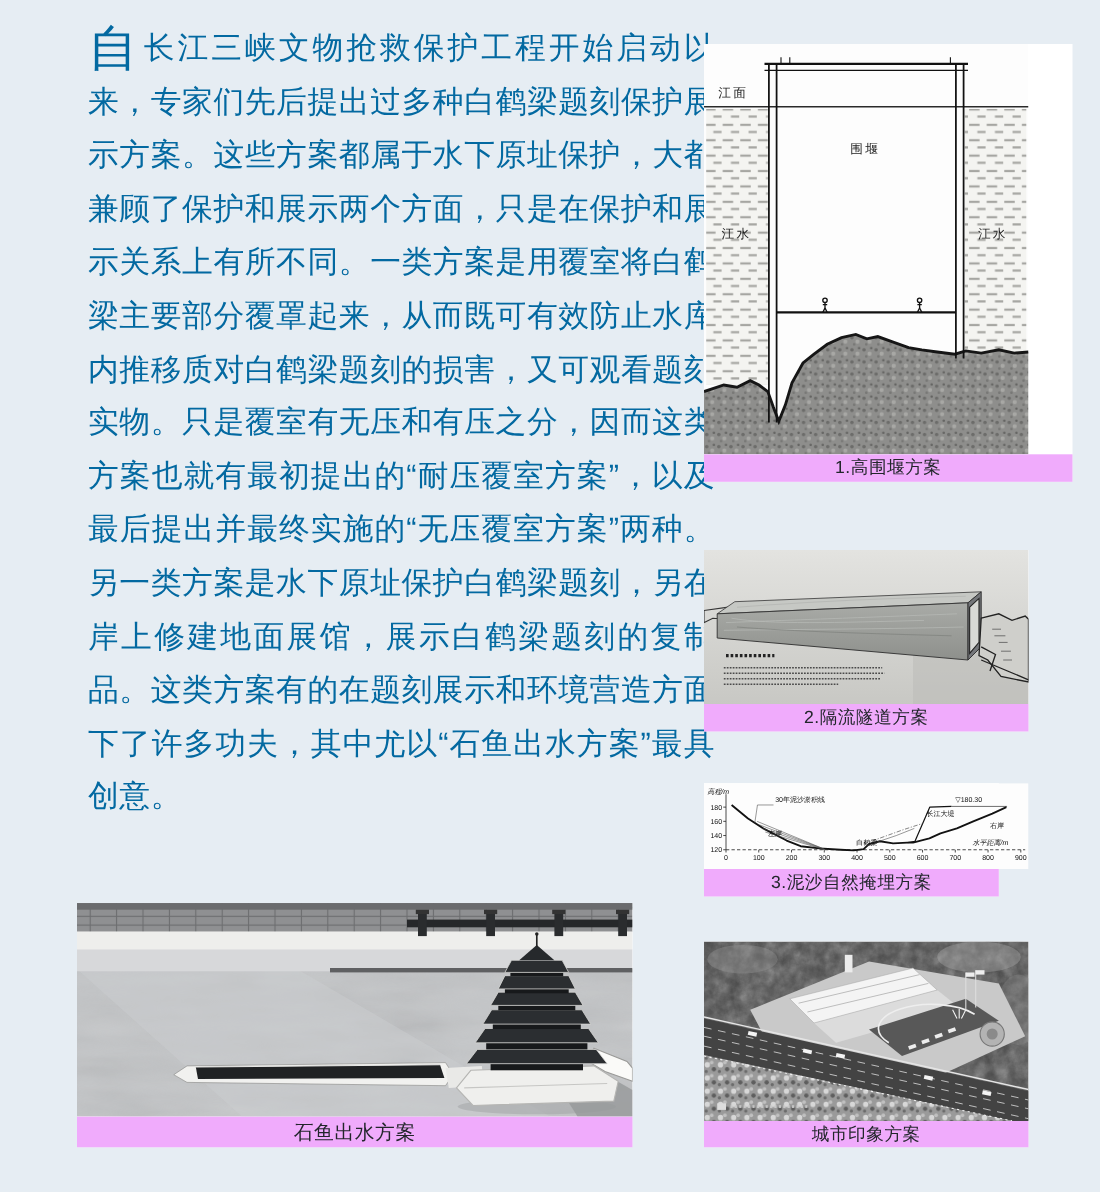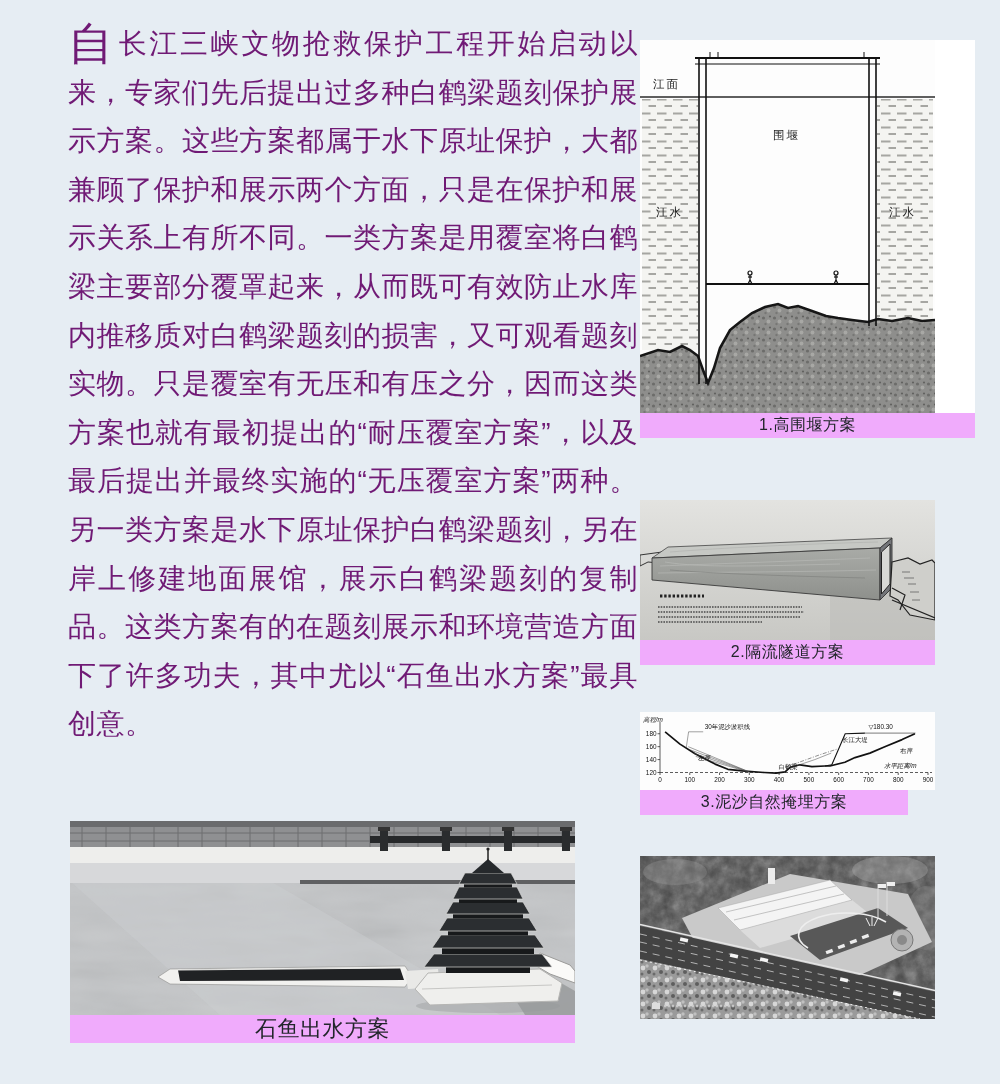--- a/index.html
+++ b/index.html
@@ -1,35 +1,35 @@
 <!DOCTYPE html>
 <html><head>
 <meta charset="utf-8">
 <style>
   html,body{margin:0;padding:0;}
   body{background:#e6edf3;font-family:"Liberation Sans","DejaVu Sans",sans-serif;}
   .page{position:relative;width:1000px;height:1084px;background:#e6edf3;overflow:hidden;}
 
   
-  .article{position:absolute;left:68px;top:20px;width:570px;color:#701a75;
+  .article{position:absolute;left:80px;top:20px;width:570px;color:#0369a1;
            font-size:28px;line-height:48.6px;text-align:justify;letter-spacing:.5px;}
   .article p{margin:0;}
   .dropcap{font-size:45px;line-height:1;vertical-align:-6px;margin-right:3px;font-weight:500;}
 
   
   .fig{position:absolute;background:#fff;}
   .fig svg{display:block;}
   .cap{display:flex;align-items:center;justify-content:center;background:#f0abfc;
        font-size:16px;color:#22262b;letter-spacing:.5px;}
   #fig1{left:640px;top:40px;width:335px;}
   #fig2{left:640px;top:500px;width:295px;}
   #fig3{left:640px;top:712px;width:268px;}
   #fig4{left:640px;top:856px;width:295px;}
   #fig5{left:70px;top:821px;width:505px;}
-  #fig5 .cap{font-size:22px;height:28px;}
+  #fig5 .cap{font-size:18px;height:28px;}
   .cap-sm{height:25px;}
 
   
   #chart3 .ax{stroke:#333;stroke-width:.8;fill:none;}
   #chart3 .xd{stroke-dasharray:3 2;}
   #chart3 .bed{fill:none;stroke:#121212;stroke-width:1.7;stroke-linejoin:round;}
   #chart3 .dike{fill:none;stroke:#121212;stroke-width:1.1;stroke-linejoin:round;}
   #chart3 .level{fill:none;stroke:#222;stroke-width:.6;}
   #chart3 .thin{fill:none;stroke:#444;stroke-width:.5;}
   #chart3 .dashdot{fill:none;stroke:#444;stroke-width:.6;stroke-dasharray:4 1.5 1 1.5;}
@@ -246,20 +246,21 @@
         <rect x="253" y="136" width="8" height="3.6" transform="rotate(12.5 257 138)"></rect>
         <rect x="90" y="98" width="8" height="3.6" transform="rotate(12.5 94 100)"></rect>
       </g>
       <polygon points="0,103 280,163 0,163" fill="url(#rockP)"></polygon>
       <line x1="0" y1="104" x2="280" y2="163" stroke="#efefef" stroke-width="1" stroke-dasharray="2 3"></line>
       <g>
         <rect x="12" y="147" width="8" height="6" fill="#ddd"></rect>
         <line x1="24" y1="150" x2="96" y2="150" stroke="#cfcfcf" stroke-width="2.4" stroke-dasharray="2 2" opacity=".85"></line>
       </g>
     </svg>
+    <div class="cap" style="height:24px">城市印象方案</div>
   </div>
 
   <div class="fig" id="fig5">
     <svg viewBox="0 0 505 194" width="505" height="194">
       <defs>
         <filter id="waterN" x="0" y="0" width="100%" height="100%">
           <feTurbulence type="fractalNoise" baseFrequency="0.012 0.05" numOctaves="3" seed="5"></feTurbulence>
           <feColorMatrix type="saturate" values="0"></feColorMatrix>
         </filter>
         <pattern id="wallP" width="24" height="8" patternUnits="userSpaceOnUse">

